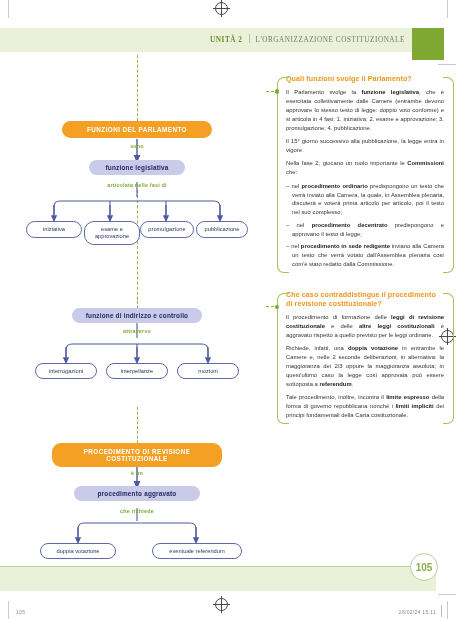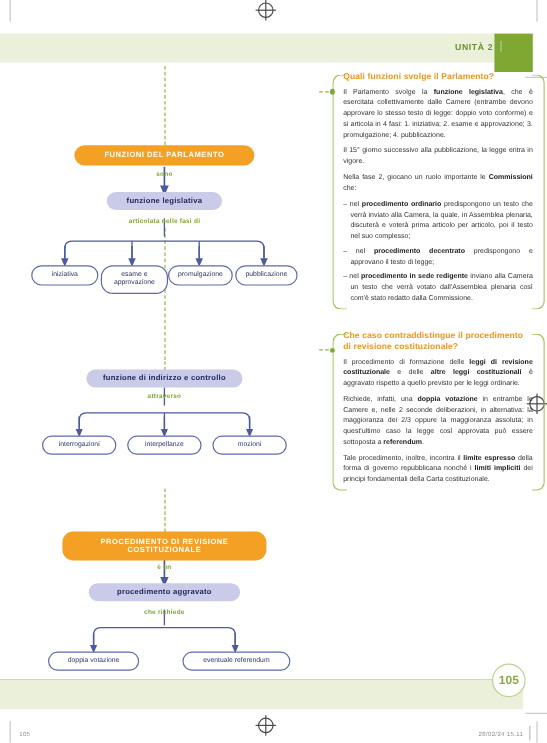--- a/index.html
+++ b/index.html
@@ -53,27 +53,28 @@
     background: #eaf0da;
   }
   .header-square {
     position: absolute;
     left: 412px; top: 28px;
     width: 32px; height: 32px;
     background: #7fa832;
   }
   .header-text {
     position: absolute;
-    right: 38px; top: 33px;
+    right: 51px; top: 33px;
     display: flex;
     align-items: baseline;
     gap: 6px;
     font-size: 7.2px;
     letter-spacing: 0.55px;
     color: #6d8f2c;
+    font-family: Liberation Serif, serif;
   }
   .header-unit { font-weight: bold; }
   .header-sep {
     display: inline-block;
     width: 1px; height: 9px;
     background: #b7c99a;
     position: relative; top: 1px;
   }
   .header-title { color: #7a7a6a; }
 
@@ -181,21 +182,21 @@
     width: 276px; height: 510px;
     overflow: visible;
   }
 
   
   #right-col {
     position: absolute;
     left: 286px; top: 60px;
     width: 158px;
   }
-  .qa-block { position: relative; margin-bottom: 22px; }
+  .qa-block { position: relative; margin-bottom: 22px; margin-top: 15px; }
   .qa-frame {
     position: absolute;
     left: -9px; top: 2px;
     bottom: -4px; width: 11px;
     border-left: 1px solid #9ec45a;
     border-top: 1px solid #9ec45a;
     border-bottom: 1px solid #9ec45a;
     border-top-left-radius: 7px;
     border-bottom-left-radius: 7px;
   }
@@ -262,20 +263,21 @@
 
 <div class="reg-mark reg-top"></div>
 <div class="reg-mark reg-bottom"></div>
 <div class="reg-mark reg-right"></div>
 
 <div class="header-band"></div>
 <div class="header-square"></div>
 <div class="header-text">
   <span class="header-unit">UNITÀ 2</span>
   <span class="header-sep"></span>
+  <span class="header-title">L'ORGANIZZAZIONE COSTITUZIONALE</span>
 </div>
 
 <div id="diagram">
 
   <div class="dashed-spine" style="top:0px;  height:66px;"></div>
   <div class="dashed-spine" style="top:135px;height:110px;"></div>
   <div class="dashed-spine" style="top:246px;height:22px;"></div>
   <div class="dashed-spine" style="top:352px;height:46px;"></div>
 
   <svg class="svg-lines" viewBox="0 0 276 510">

